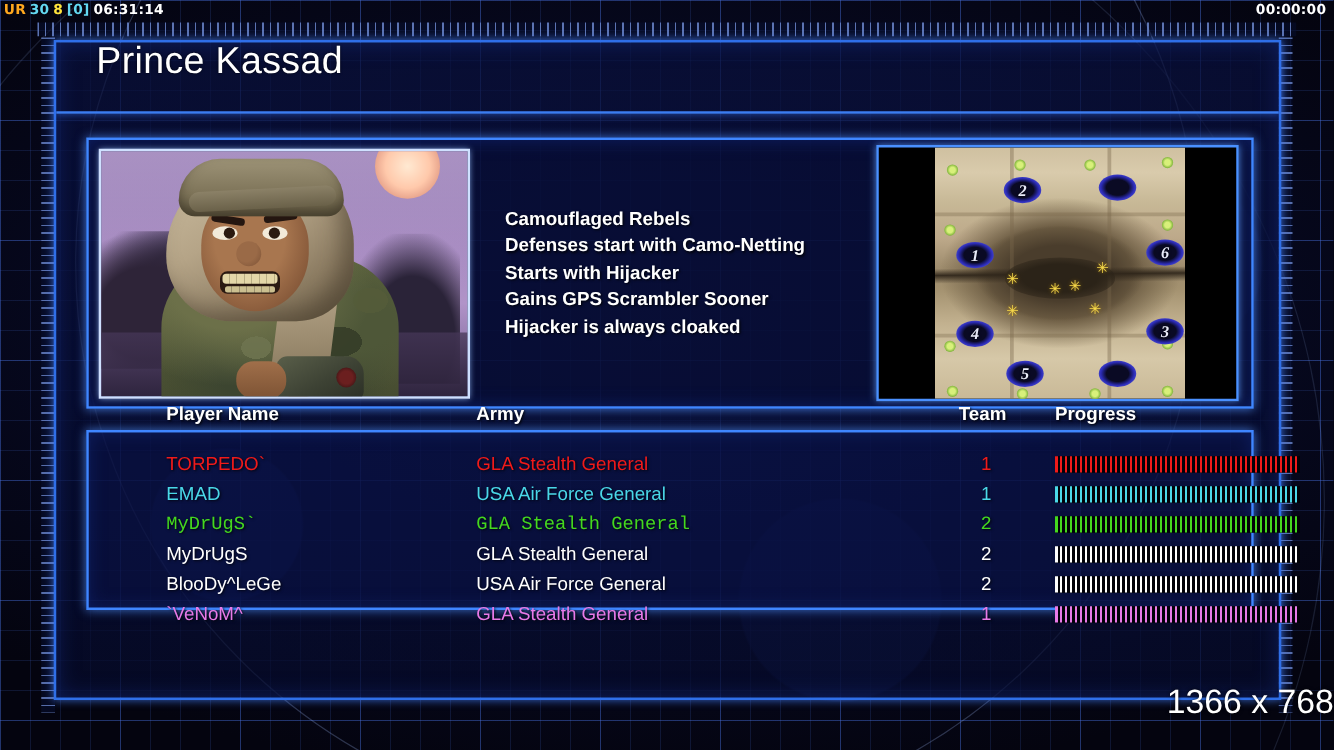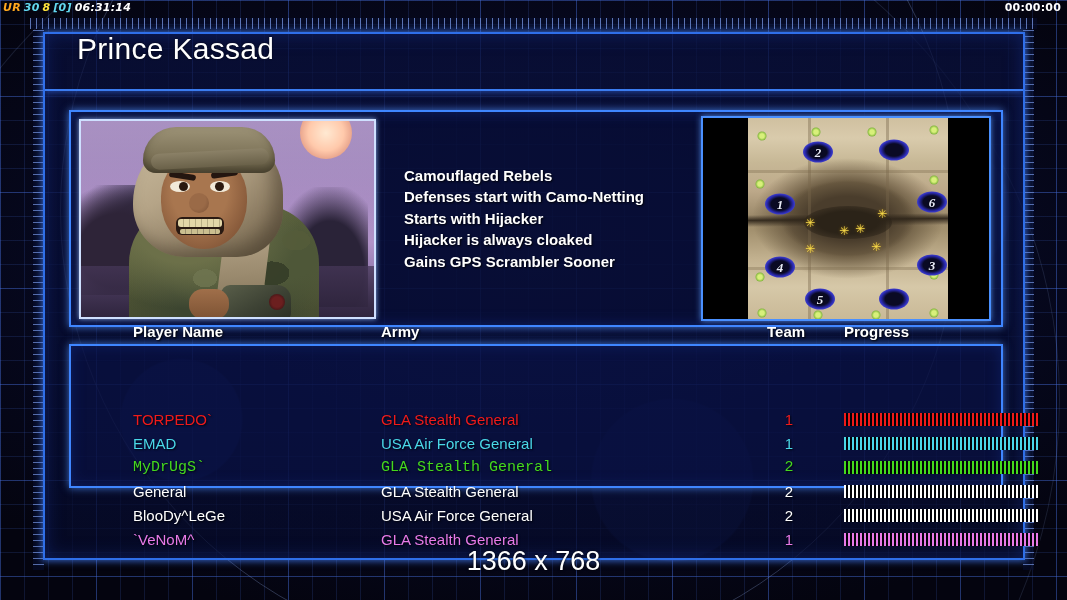--- a/index.html
+++ b/index.html
@@ -63,21 +63,21 @@
     letter-spacing:.2px;
     white-space:nowrap;
   }
   #hud .l { position:absolute; left:3px; top:0; }
   #hud .r { position:absolute; right:6px; top:0; color:#ffffff; }
   #hud .tag  { color:#ffa81e; }
   #hud .num  { color:#63d8f0; }
   #hud .num2 { color:#ffe43c; }
   #hud .brk  { color:#63d8f0; }
   #hud .clk  { color:#ffffff; }
-  #hud span { margin-right:3px;font-style:italic; }
+  #hud span { margin-right:3px; }
 
   
   #frame {
     position:absolute; left:43px; top:32px; width:982px; height:528px;
     border:2px solid #2f6fe8;
     box-shadow:0 0 7px 1px rgba(70,130,255,.75), inset 0 0 18px rgba(20,45,130,.6);
     background:linear-gradient(to bottom, rgba(9,16,60,.72), rgba(6,11,44,.72));
     z-index:10;
   }
 
@@ -325,38 +325,37 @@
   }
   .col-name { position:absolute; left:62px; }
   .col-army { position:absolute; left:310px; }
   .col-team { position:absolute; left:696px; }
   .col-prog { position:absolute; left:773px; }
 
   .prow {
     position:absolute; left:0; width:100%; height:24px;
     font:400 15px/24px "Liberation Sans", sans-serif;
     text-shadow:1px 1px 2px rgba(0,0,0,.8);
-    margin-top:48px;
   }
   .prow .pname { position:absolute; left:62px; }
   .prow .parmy { position:absolute; left:310px; }
   .prow .pteam { position:absolute; left:703px; width:30px; text-align:center; }
   .prow .pprog {
     position:absolute; left:773px; width:196px; height:13px; top:5px;
     background:#07081e;
     box-shadow:inset 0 0 2px rgba(0,0,0,.9);
   }
   .prow .pprog i {
     display:block; height:100%;
   }
 
   
   #resolution {
     position:absolute; left:0; top:548px; width:1067px;
-    text-align:center;
+    text-align:right;
     font:400 27px/1 "Liberation Sans", sans-serif;
     color:#ffffff;
     text-shadow:0 0 3px rgba(0,0,0,.9);
     z-index:30;
   }
 </style>
 </head>
 <body>
 
 <div id="bg">
@@ -407,22 +406,22 @@
       <div class="p-hat"></div>
       <div class="p-hat-band"></div>
       <div class="p-gun"></div>
       <div class="p-hand"></div>
     </div>
 
     <div id="desc">
       <div class="line">Camouflaged Rebels</div>
       <div class="line">Defenses start with Camo-Netting</div>
       <div class="line">Starts with Hijacker</div>
+      <div class="line">Gains GPS Scrambler Sooner</div>
       <div class="line">Hijacker is always cloaked</div>
-      <div class="line">Gains GPS Scrambler Sooner</div>
     </div>
 
     <div id="minimap-wrap">
       <div id="minimap">
         <div class="mm-seam-v" style="left:30%"></div>
         <div class="mm-seam-v" style="left:69%"></div>
         <div class="mm-seam-h" style="top:26%"></div>
         <div class="mm-seam-h" style="top:74%"></div>
         <div class="mm-river"></div>
         <div class="mm-crater"></div>
@@ -485,21 +484,21 @@
         </div>
         <div class="prow" style="top: 62px; color: rgb(68, 216, 30); font-family: Liberation Mono, monospace;">
           <span class="pname">MyDrUgS`</span>
           <span class="parmy">GLA Stealth General</span>
           <span class="pteam">2</span>
           <span class="pprog">
             <i style="width: 100%; background: repeating-linear-gradient(to right, rgb(68, 216, 30) 0px, rgb(68, 216, 30) 2px, rgba(0, 0, 0, 0.72) 2px, rgba(0, 0, 0, 0.72) 4px);"></i>
           </span>
         </div>
         <div class="prow" style="top: 86px; color: rgb(255, 255, 255);">
-          <span class="pname">General</span>
+          <span class="pname">MyDrUgS</span>
           <span class="parmy">GLA Stealth General</span>
           <span class="pteam">2</span>
           <span class="pprog">
             <i style="width: 100%; background: repeating-linear-gradient(to right, rgb(255, 255, 255) 0px, rgb(255, 255, 255) 2px, rgba(0, 0, 0, 0.72) 2px, rgba(0, 0, 0, 0.72) 4px);"></i>
           </span>
         </div>
         <div class="prow" style="top: 110px; color: rgb(255, 255, 255);">
           <span class="pname">BlooDy^LeGe</span>
           <span class="parmy">USA Air Force General</span>
           <span class="pteam">2</span>

